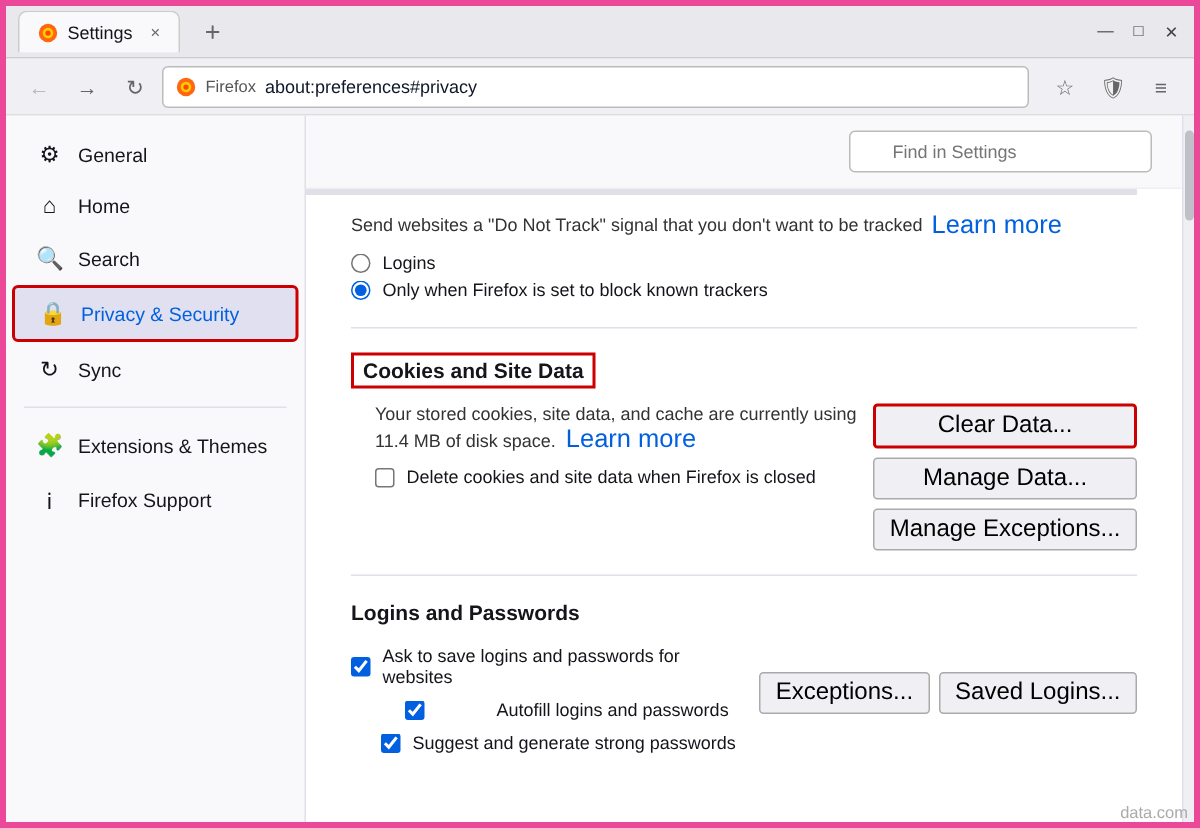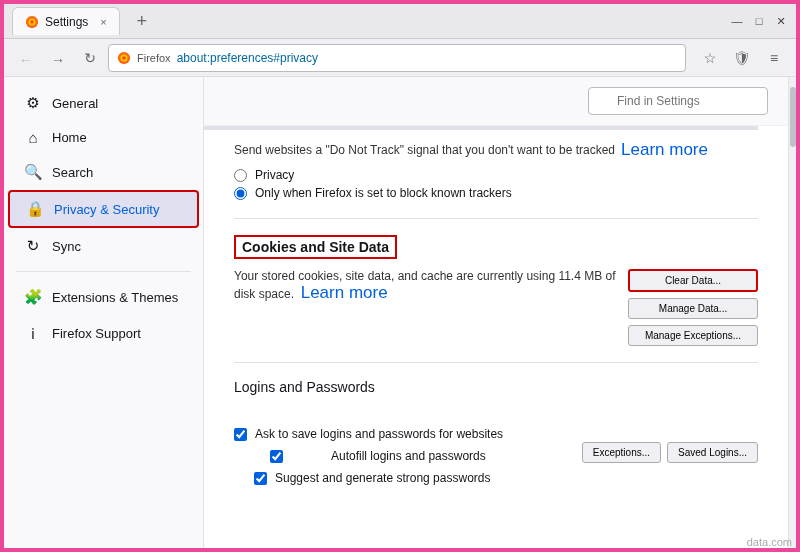--- a/index.html
+++ b/index.html
@@ -15,64 +15,64 @@
     .tab-close { margin-left: 6px; cursor: pointer; color: #666; font-size: 11px; }
     .title-bar-new-tab { width: 28px; height: 28px; display: flex; align-items: center; justify-content: center; font-size: 18px; color: #666; cursor: pointer; }
     .window-controls { margin-left: auto; display: flex; gap: 8px; }
     .win-btn { width: 14px; height: 14px; display: flex; align-items: center; justify-content: center; font-size: 11px; color: #444; cursor: pointer; }
 
     
     .nav-bar { background: #f0f0f4; height: 38px; display: flex; align-items: center; padding: 0 8px; gap: 4px; border-bottom: 1px solid #ddd; }
     .nav-btn { width: 28px; height: 28px; display: flex; align-items: center; justify-content: center; border-radius: 4px; cursor: pointer; color: #666; font-size: 14px; }
     .nav-btn.disabled { color: #bbb; cursor: default; }
     .address-bar { flex: 1; height: 28px; background: #fff; border: 1px solid #bbb; border-radius: 4px; display: flex; align-items: center; padding: 0 8px; gap: 6px; font-size: 12px; color: #333; }
-    .address-bar-url { color: #0369a1; }
+    .address-bar-url { color: #0f172a; }
     .nav-right { display: flex; align-items: center; gap: 4px; margin-left: 6px; }
     .nav-right-btn { width: 28px; height: 28px; display: flex; align-items: center; justify-content: center; cursor: pointer; color: #666; font-size: 14px; border-radius: 4px; }
 
     
     .main { display: flex; flex: 1; overflow: hidden; }
 
     
     .sidebar { width: 200px; background: #f9f9fb; border-right: 1px solid #e0e0e8; padding: 8px 0; overflow-y: auto; flex-shrink: 0; }
     .sidebar-item { display: flex; align-items: center; gap: 10px; padding: 8px 16px; cursor: pointer; font-size: 13px; color: #15141a; border-radius: 4px; margin: 1px 4px; }
     .sidebar-item.active { background: #e0e0f0; border: 2px solid #cc0000; color: #0060df; font-weight: 500; }
     .sidebar-item .icon { font-size: 15px; width: 18px; text-align: center; }
     .sidebar-divider { height: 1px; background: #e0e0e8; margin: 8px 12px; }
 
     
     .content { flex: 1; overflow-y: auto; padding: 0; background: #fff; }
 
     
     .find-bar { padding: 10px 20px; display: flex; justify-content: flex-end; border-bottom: 1px solid #f0f0f4; background: #f9f9fb; }
-    .find-input { width: 180px; height: 28px; border: 1px solid #bbb; border-radius: 4px; padding: 0 8px 0 28px; font-size: 12px; background: #fff; position: relative; }
+    .find-input { width: 202px; height: 28px; border: 1px solid #bbb; border-radius: 4px; padding: 0 8px 0 28px; font-size: 12px; background: #fff; position: relative; }
     .find-input-wrapper { position: relative; }
     .find-icon { position: absolute; left: 8px; top: 50%; transform: translateY(-50%); font-size: 11px; color: #888; }
 
     .dnt-section { padding: 10px 30px; }
     .dnt-desc { font-size: 12px; color: #333; margin-bottom: 8px; display: flex; align-items: center; gap: 6px; flex-wrap: wrap; }
     .learn-more { color: #0060df; text-decoration: none; font-size: 17px; }
     .radio-option { display: flex; align-items: center; gap: 8px; font-size: 12px; margin-bottom: 4px; }
     .radio-option input[type=radio] { accent-color: #0060df; }
 
     .section-divider { height: 1px; background: #e0e0e8; margin: 4px 30px; }
 
     .cookies-section { padding: 12px 30px; }
     .cookies-title { font-size: 14px; font-weight: 700; border: 2px solid #cc0000; display: inline-block; padding: 2px 6px; margin-bottom: 10px; }
     .cookies-desc { font-size: 12px; color: #333; margin-bottom: 8px; }
-    .cookies-row { display: flex; gap: 10px; align-items: flex-start; }
+    .cookies-row { display: flex; gap: 10px; align-items: flex-start; margin-left: 16px; }
     .cookies-text { flex: 1; }
     .cookies-buttons { display: flex; flex-direction: column; gap: 6px; min-width: 130px; }
-    .btn { padding: 4px 10px; font-size: 10px; background: #f0f0f4; border: 1px solid #aaa; border-radius: 3px; cursor: pointer; white-space: nowrap; text-align: center; }
+    .btn { padding: 4px 10px; font-size: 16px; background: #f0f0f4; border: 1px solid #aaa; border-radius: 3px; cursor: pointer; white-space: nowrap; text-align: center; }
     .btn.highlight { border: 2px solid #cc0000; }
     .checkbox-row { display: flex; align-items: center; gap: 8px; font-size: 12px; margin-top: 8px; }
     .checkbox-row input[type=checkbox] { accent-color: #0060df; }
 
     .logins-section { padding: 12px 30px; }
-    .logins-title { font-size: 14px; font-weight: 400; margin-bottom: 24px; }
+    .logins-title { font-size: 14px; font-weight: 700; margin-bottom: 6px; }
     .logins-row { display: flex; align-items: center; gap: 10px; margin-bottom: 6px; }
     .logins-text { flex: 1; font-size: 12px; }
     .logins-buttons { display: flex; flex-direction: row; gap: 6px; min-width: 130px; }
 
     
     .content::-webkit-scrollbar { width: 8px; }
     .content::-webkit-scrollbar-thumb { background: #c0c0c8; border-radius: 4px; }
 
     
     .watermark { position: fixed; bottom: 4px; right: 8px; font-size: 11px; color: #aaa; }
@@ -168,38 +168,42 @@
 
       <div style="height:4px;background:#e0e0e8;margin:0 30px 0 0;"></div>
 
       <div class="dnt-section">
         <div class="dnt-desc">
           <span>Send websites a "Do Not Track" signal that you don't want to be tracked</span>
           <a class="learn-more" href="#">Learn more</a>
         </div>
         <div class="radio-option">
           <input type="radio" name="dnt" style="">
-          <span>Privacy</span>
+          <span>Logins</span>
         </div>
         <div class="radio-option">
           <input type="radio" name="dnt" checked="" style="">
           <span>Only when Firefox is set to block known trackers</span>
         </div>
       </div>
 
       <div class="section-divider"></div>
 
       <div class="cookies-section">
         <div class="cookies-title">Cookies and Site Data</div>
         <div class="cookies-row">
           <div class="cookies-text">
             <div class="cookies-desc">
               <span>Your stored cookies, site data, and cache are currently using 11.4 MB of disk space.</span>
               &nbsp;<a class="learn-more" href="#">Learn more</a>
             </div>
+            <div class="checkbox-row">
+              <input type="checkbox" style="">
+              <span>Delete cookies and site data when Firefox is closed</span>
+            </div>
           </div>
           <div class="cookies-buttons">
             <button class="btn highlight">Clear Data...</button>
             <button class="btn">Manage Data...</button>
             <button class="btn">Manage Exceptions...</button>
           </div>
         </div>
       </div>
 
       <div class="section-divider"></div>

